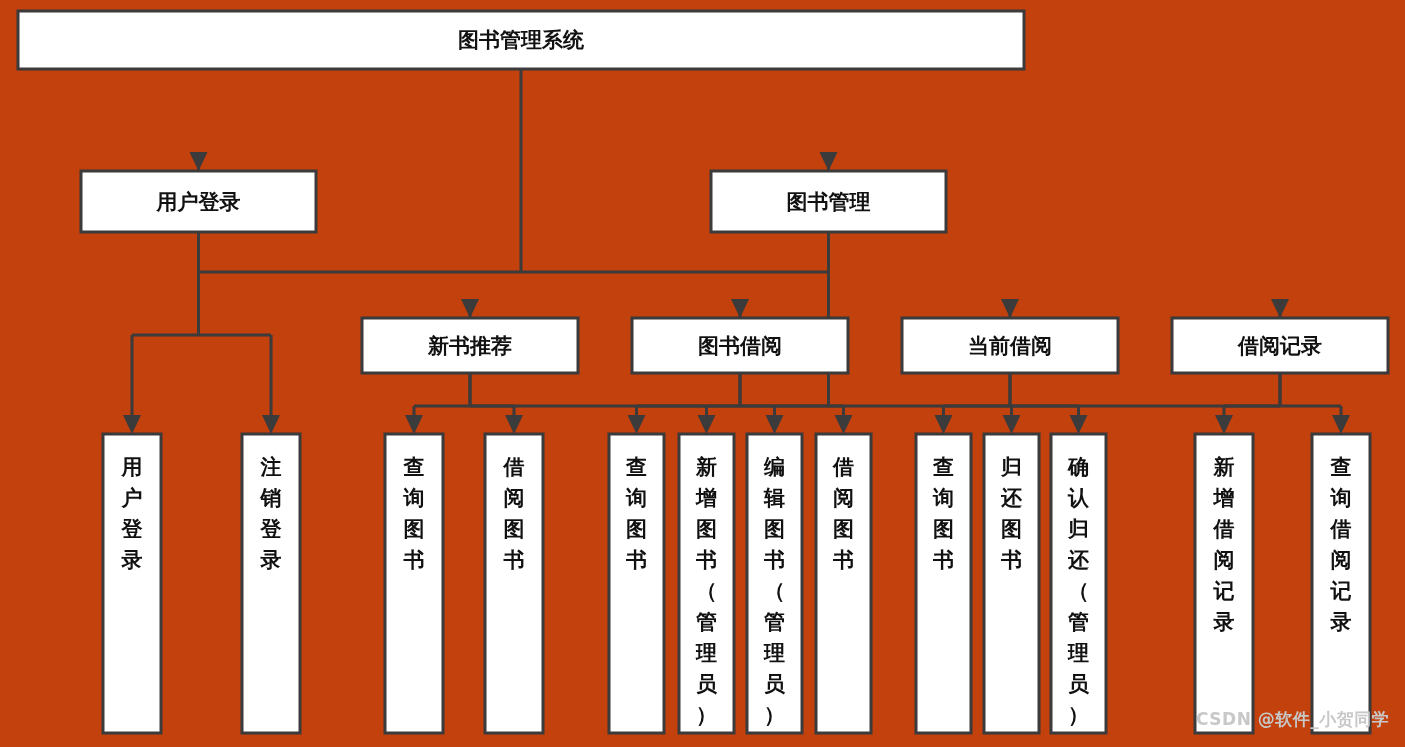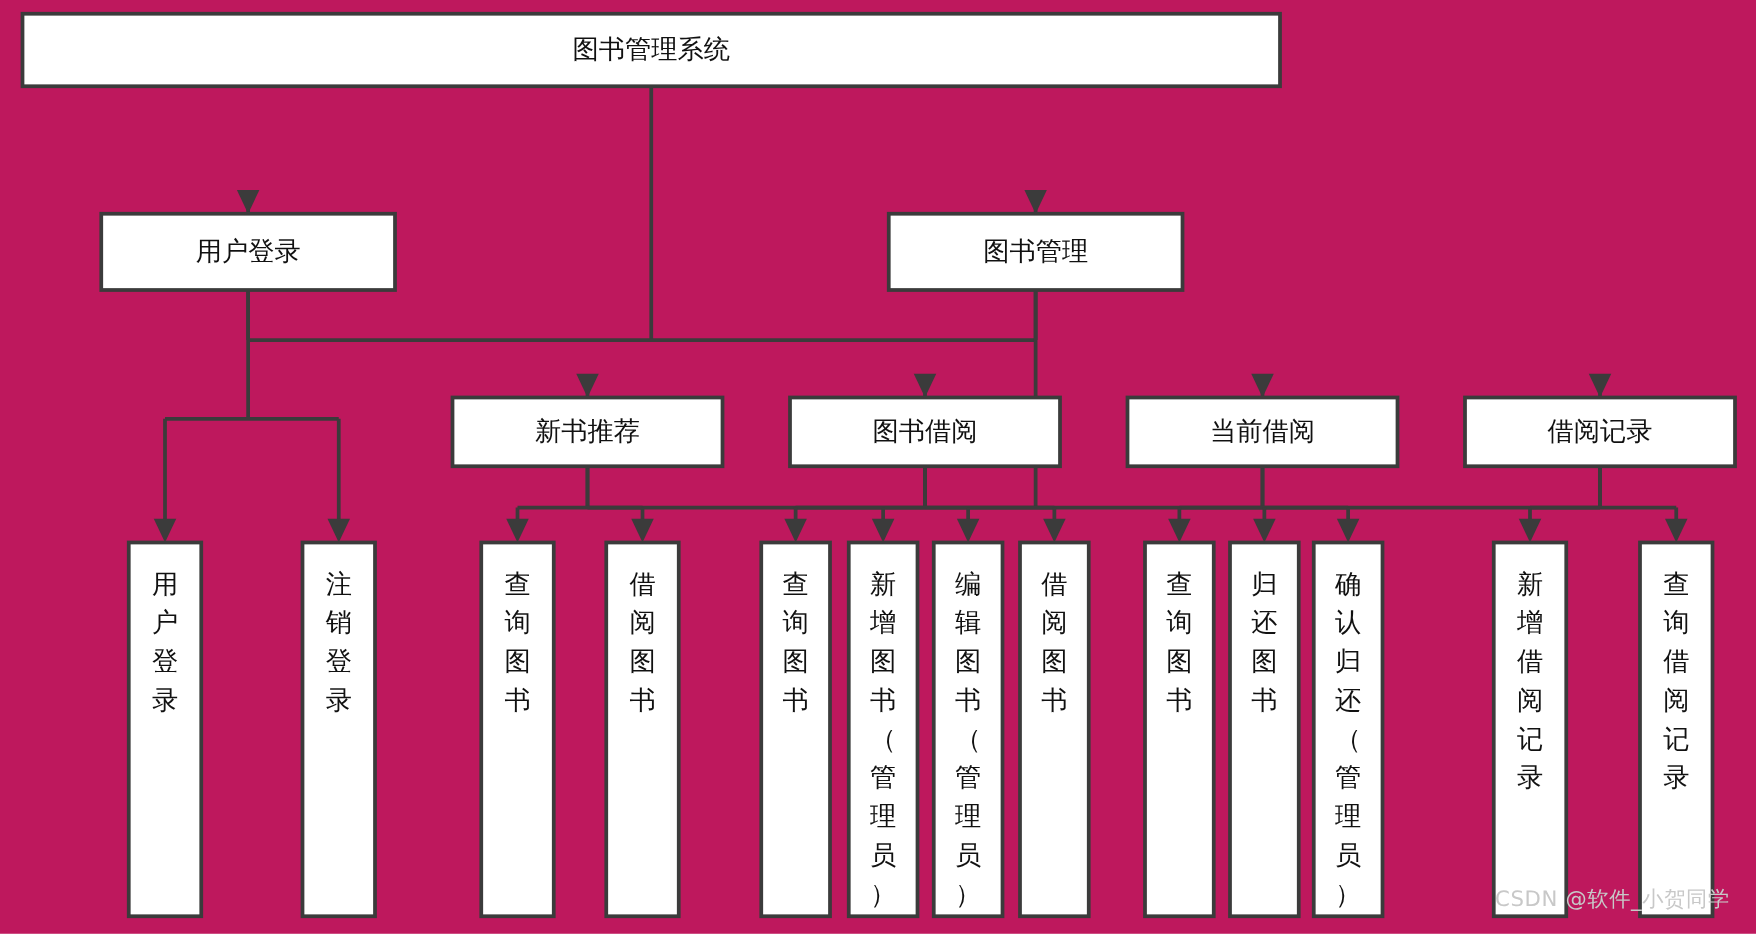--- a/index.html
+++ b/index.html
@@ -11,21 +11,22 @@
   body {
     width: 1405px;
     height: 747px;
     overflow: hidden;
     font-family: "DejaVu Sans", "Liberation Sans", sans-serif;
   }
   #diagram-root {
     position: relative;
     width: 1405px;
     height: 747px;
-    background: #be185d;
+    background: #c2410c;
+    font-weight: bold;
   }
   svg#flow-svg {
     position: absolute;
     left: 0;
     top: 0;
     width: 1405px;
     height: 747px;
     display: block;
   }
   .node-box {

